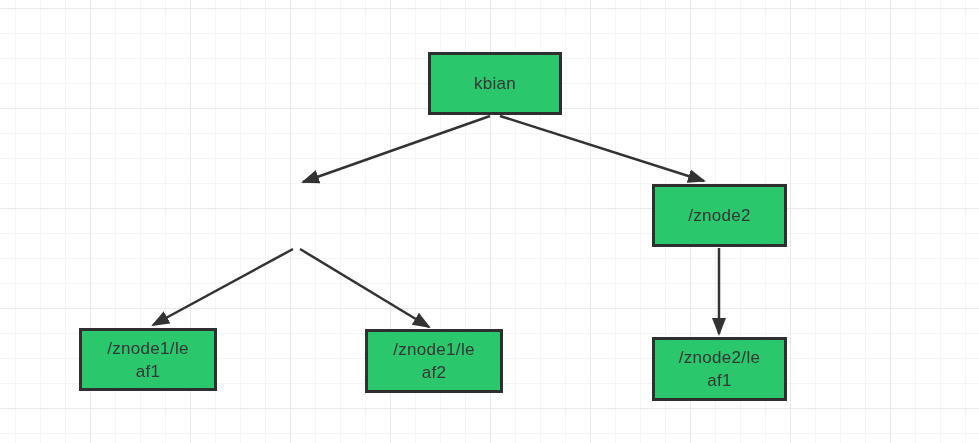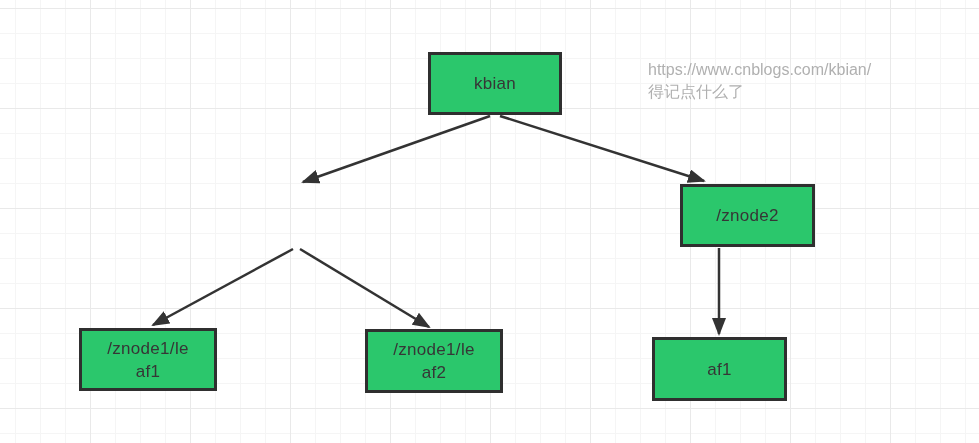--- a/index.html
+++ b/index.html
@@ -42,21 +42,21 @@
     letter-spacing: 0.3px;
     display: flex;
     flex-direction: column;
     align-items: center;
     justify-content: center;
     line-height: 23px;
     text-align: center;
   }
   .node-root    { left: 428px; top: 52px;  width: 134px; height: 63px; }
   .node-znode1  { left: 226px; top: 185px; width: 134px; height: 63px; }
-  .node-znode2  { left: 652px; top: 184px; width: 135px; height: 63px; margin-left: 28px; }
+  .node-znode2  { left: 652px; top: 184px; width: 135px; height: 63px; }
   .node-z1leaf1 { left: 79px;  top: 328px; width: 138px; height: 63px; }
   .node-z1leaf2 { left: 365px; top: 329px; width: 138px; height: 64px; }
   .node-z2leaf1 { left: 652px; top: 337px; width: 135px; height: 64px; }
   .watermark {
     position: absolute;
     left: 648px;
     top: 59px;
     z-index: 2;
     color: #b0b0b0;
     font-size: 16px;
@@ -94,21 +94,18 @@
     <div>/znode1/le</div>
     <div>af1</div>
   </div>
 
   <div class="node node-z1leaf2">
     <div>/znode1/le</div>
     <div>af2</div>
   </div>
 
   <div class="node node-z2leaf1">
+    <div>/znode2/le</div>
     <div>af1</div>
   </div>
 
-  <div class="watermark">
-    <div>https://www.cnblogs.com/kbian/</div>
-    <div>得记点什么了</div>
-  </div>
 
 </div>
 
 </body></html>

